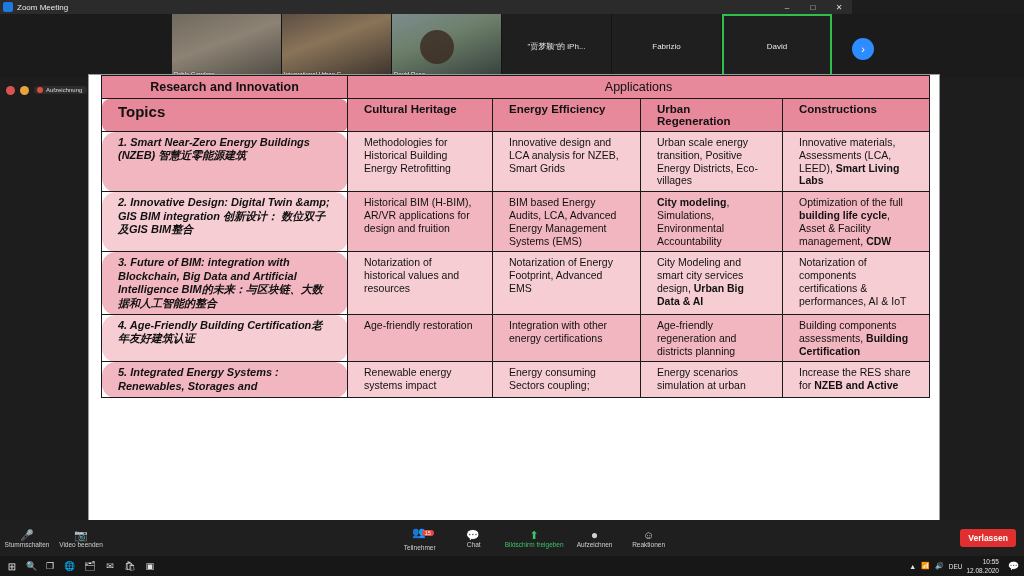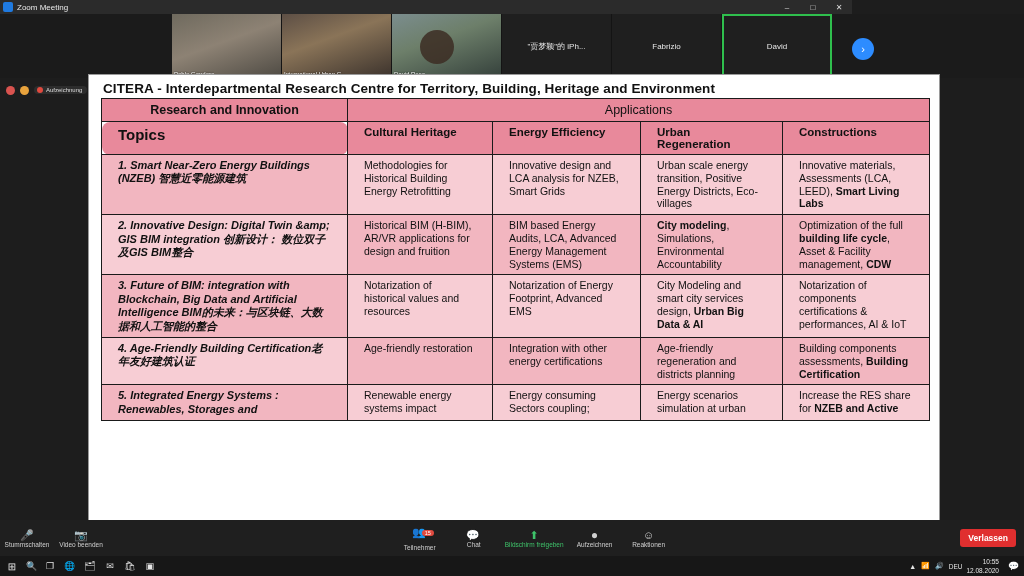--- a/index.html
+++ b/index.html
@@ -129,21 +129,21 @@
     padding-top: 0;
     border-radius: 8px;
   }
   .col-head {
     background: #e8899b; color: #111;
     font-weight: bold; font-size: 11.5px;
     vertical-align: middle;
   }
   .topic-cell {
     background: #f2b6c0; font-style: italic; font-weight: bold;
-    font-size: 11px; color: #111; line-height: 1.22;
+    font-size: 11px; color: #111; line-height: 1.22; border-radius: 14px;
   }
   .app-cell {
     background: #f7cdd4; font-size: 10.5px; color: #111; line-height: 1.22;
   }
   .app-cell b { font-weight: bold; }
   .row-alt .app-cell { background: #f2b6c0; }
   .row-alt .topic-cell { background: #f7cdd4; margin-left: 28px; }
 
   
   .zoombar {
@@ -240,21 +240,20 @@
   <div class="smallbar">
     <span class="dot" style="background:#d9534f"></span>
     <span class="dot" style="background:#e8a33d"></span>
     <span class="rec">
       <span class="rdot"></span>
       <span>Aufzeichnung</span>
     </span>
   </div>
 
   <div class="slide">
-    <div class="slide-header">CITERA  -   Interdepartmental Research Centre for Territory, Building, Heritage and Environment</div>
 
     <table class="matrix">
       <colgroup>
         <col style="width:246px">
         <col style="width:145px">
         <col style="width:148px">
         <col style="width:142px">
         <col style="width:147px">
       </colgroup>
       <tbody>

